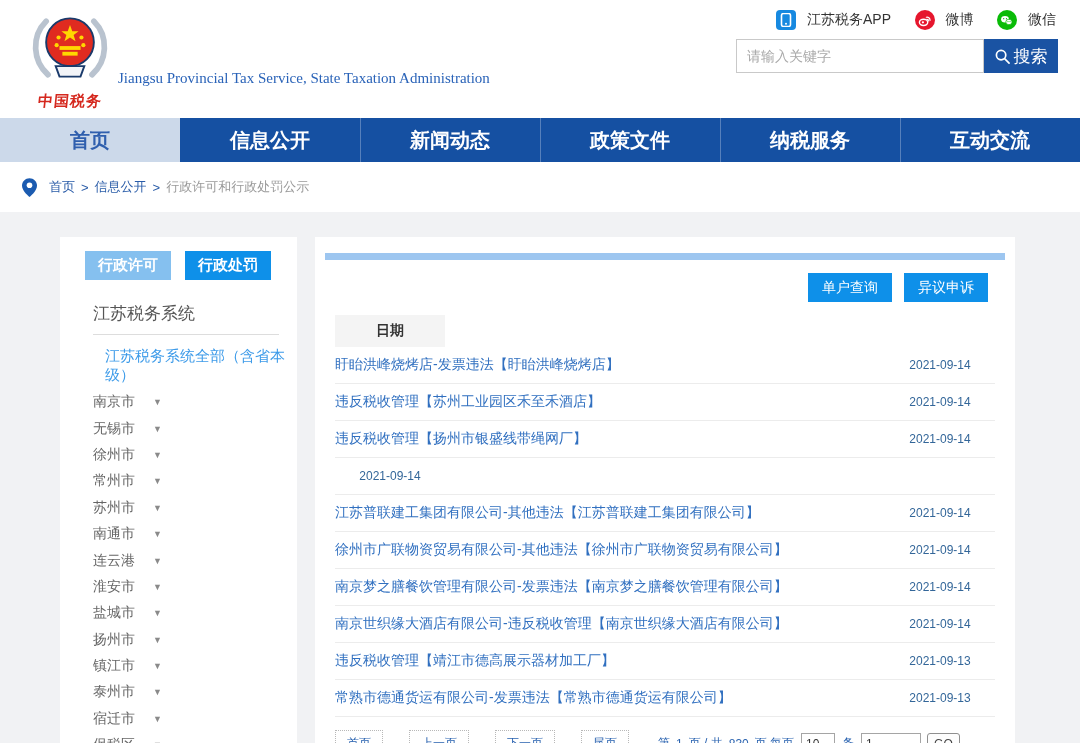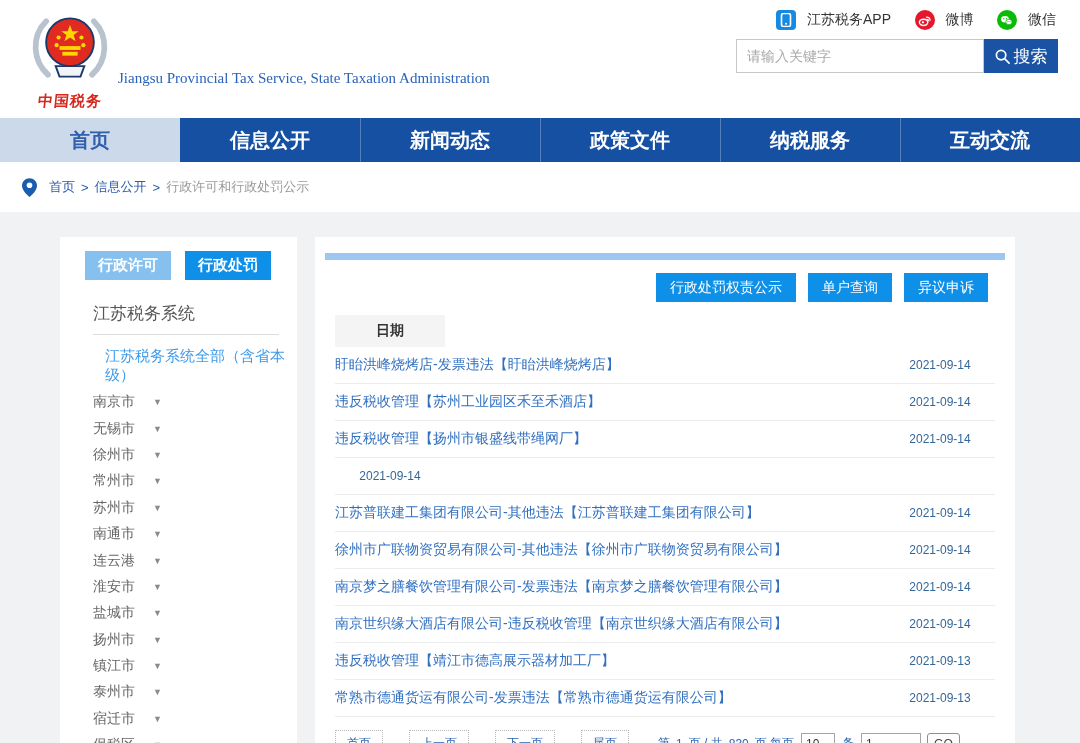--- a/index.html
+++ b/index.html
@@ -251,21 +251,20 @@
       <div class="city-item">
           <span>园区</span>
         </div>
     </div>
   </div>
 
   <div class="panel main-panel">
     <div class="blue-strip"></div>
 
     <div class="action-row">
-      <button class="action-btn">行政处罚权责公示</button>
       <button class="action-btn">单户查询</button>
       <button class="action-btn">异议申诉</button>
     </div>
 
     <div class="tbl">
       <div class="tbl-head">
         <div class="th date">日期</div>
       </div>
       <div class="tbl-row">
           <span class="row-name">盱眙洪峰烧烤店-发票违法【盱眙洪峰烧烤店】</span>

